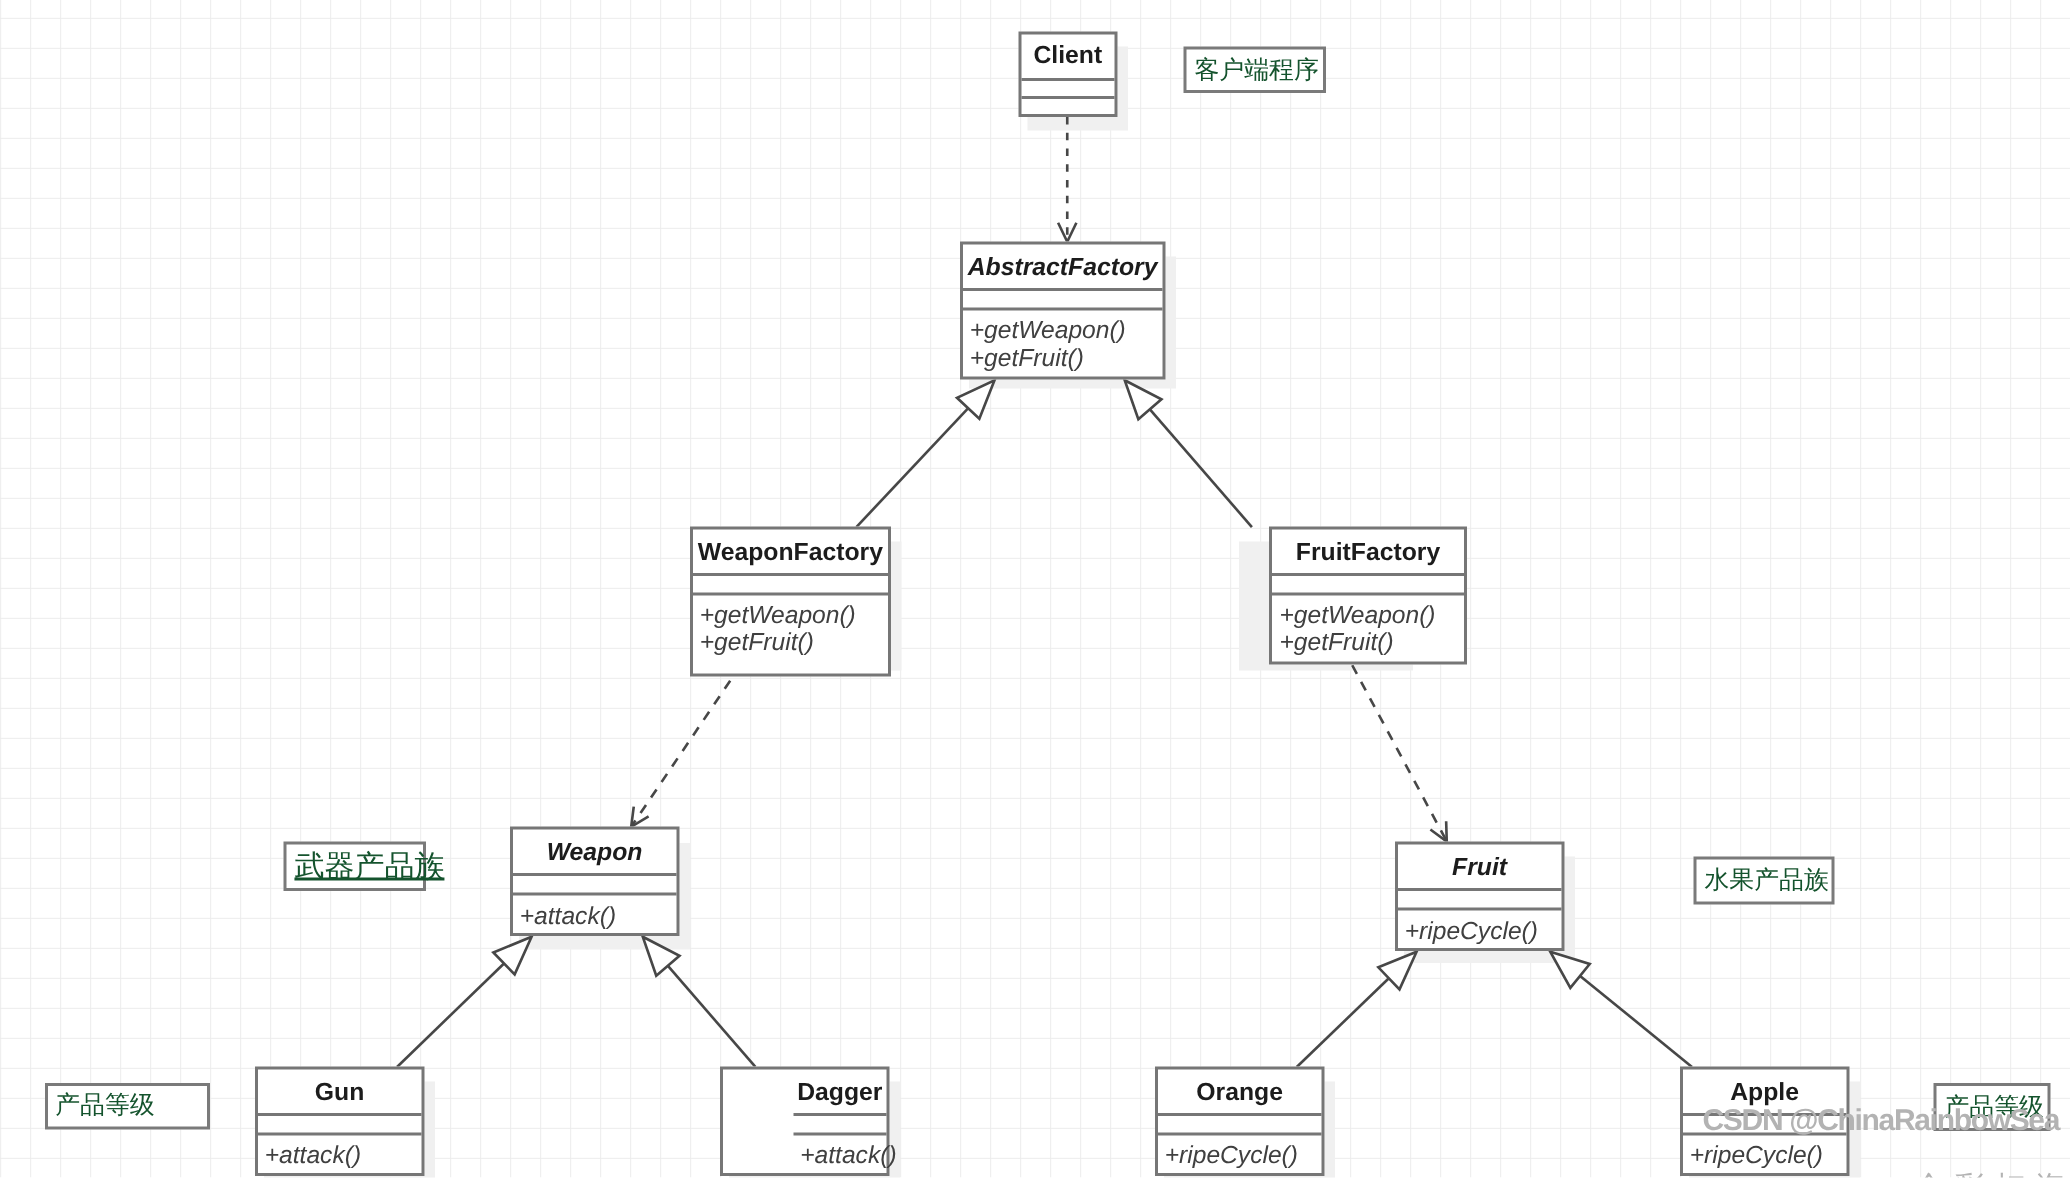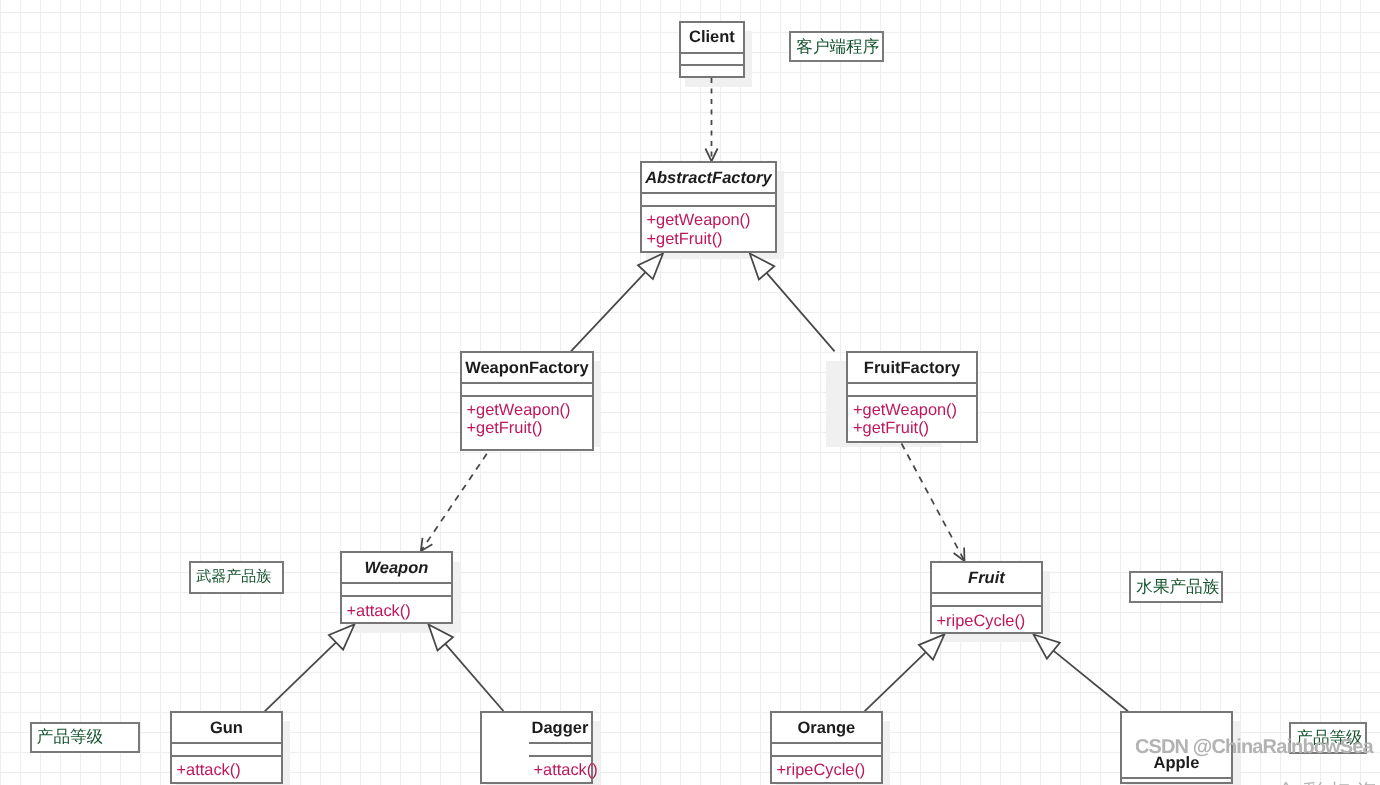--- a/index.html
+++ b/index.html
@@ -13,21 +13,21 @@
       linear-gradient(to bottom, #ececec 1px, transparent 1px);
     background-size:20px 20px;
     background-position:0.1px 11.9px;
   }
   svg.layer{position:absolute;left:0;top:0;width:1380px;height:785px;overflow:visible;}
   .uml{position:absolute;box-sizing:border-box;border:2px solid #767676;background:#ffffff;}
   .uml-title{box-sizing:border-box;width:100%;text-align:center;color:#1c1c1c;
       font-weight:bold;white-space:nowrap;overflow:hidden;}
   .uml-mid{box-sizing:border-box;width:100%;border-top:2px solid #767676;}
   .uml-ops{box-sizing:border-box;width:100%;border-top:2px solid #767676;
-      color:#be185d;white-space:nowrap;}
+      color:#404040;white-space:nowrap;font-style:italic;}
   .uml-ops div{white-space:nowrap;}
   .note{position:absolute;box-sizing:border-box;border:2.2px solid #7a7a7a;background:#ffffff;
       color:#14532d;display:flex;align-items:center;}
   .note span{display:block;white-space:nowrap;}
   .shadow{position:absolute;background:#f0f0f0;}
   .wm{position:absolute;white-space:nowrap;color:#b3b3b3;
       font-family:"Liberation Sans",sans-serif;}
 </style>
 </head>
 <body>
@@ -145,33 +145,33 @@
 
   <div class="uml" style="left:769.5px;top:711.3px;width:113.8px;height:73.2px;">
     <div class="uml-title" style="height:29.2px;line-height:27.7px;padding-top:1.5px;font-size:16.5px;">Orange</div>
     <div class="uml-mid" style="height:12.5px;"></div>
     <div class="uml-ops" style="height:23.5px;padding:4.5px 0 0 5px;font-size:16.4px;line-height:18.3px;">
       <div>+ripeCycle()</div>
     </div>
   </div>
 
   <div class="uml" style="left:1119.5px;top:711.3px;width:113.8px;height:73.2px;">
-    <div class="uml-title" style="height:29.2px;line-height:27.7px;padding-top:1.5px;font-size:16.5px;margin-top:35px;">Apple</div>
+    <div class="uml-title" style="height:29.2px;line-height:27.7px;padding-top:1.5px;font-size:16.5px;">Apple</div>
     <div class="uml-mid" style="height:12.5px;"></div>
     <div class="uml-ops" style="height:23.5px;padding:4.5px 0 0 5px;font-size:16.4px;line-height:18.3px;">
       <div>+ripeCycle()</div>
     </div>
   </div>
 
   <div class="note" style="left:789.3px;top:31px;width:94.5px;height:31px;padding-left:5px;">
     <span style="font-size:16.6px;">客户端程序</span>
   </div>
 
   <div class="note" style="left:189.3px;top:561px;width:94.5px;height:32.5px;padding-left:5px;">
-    <span style="font-size:15px;">武器产品族</span>
+    <span style="font-size:20px;text-decoration:underline;">武器产品族</span>
   </div>
 
   <div class="note" style="left:1129.3px;top:571px;width:94px;height:32px;padding-left:5px;">
     <span style="font-size:16.6px;text-align:center;">水果产品族</span>
   </div>
 
   <div class="note" style="left:29.8px;top:721.5px;width:110px;height:31px;padding-left:5px;">
     <span style="font-size:16.6px;">产品等级</span>
   </div>
 

